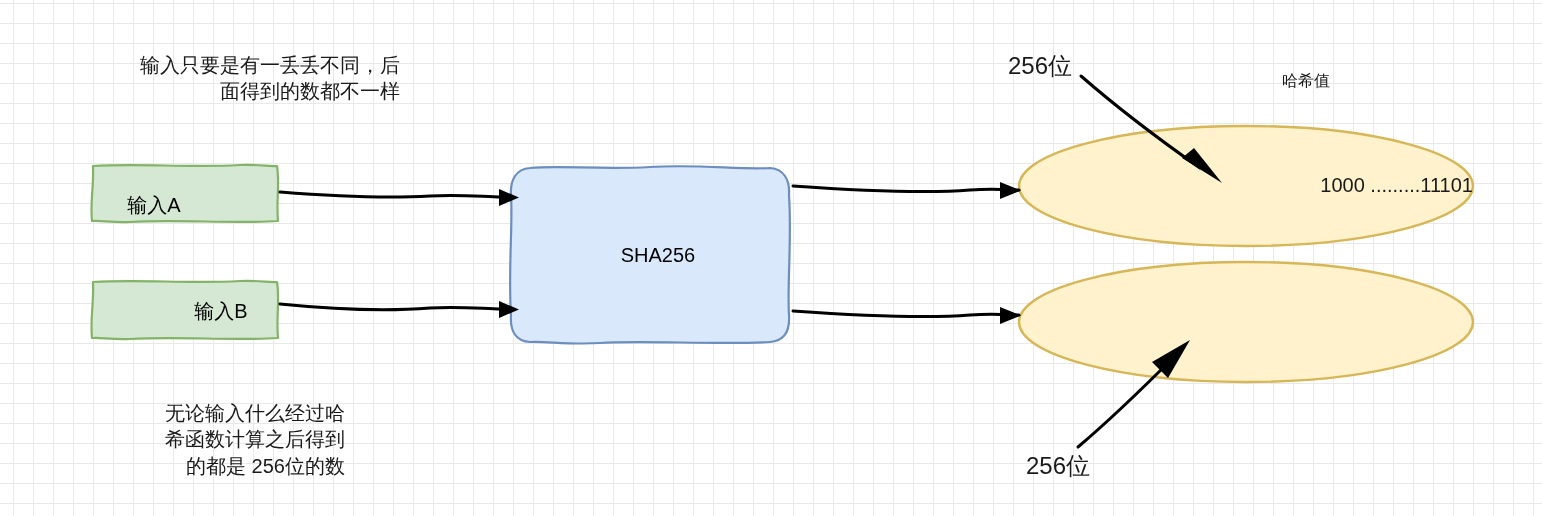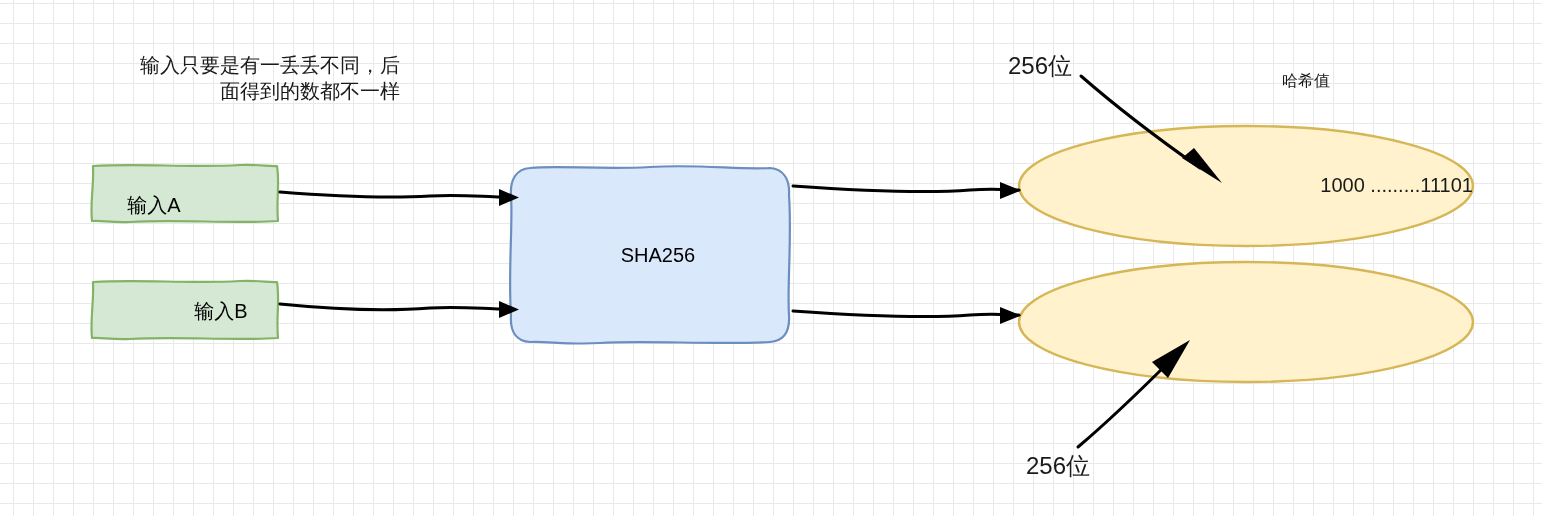--- a/index.html
+++ b/index.html
@@ -127,20 +127,23 @@
 
     <g>
       <path d="M1078,447 C1110,420 1145,386 1175,356" fill="none" stroke="#000000" stroke-width="3" stroke-linecap="round"></path>
       <path d="M1168,378 L1190,340 L1152,362 Z" fill="#000000"></path>
     </g>
   </svg>
 
   <div class="label note" style="left:70px; top:52px; width:330px;">输入只要是有一丢丢不同，后
 面得到的数都不一样</div>
 
+  <div class="label note" style="left:100px; top:400px; width:245px;">无论输入什么经过哈
+希函数计算之后得到
+的都是 256位的数</div>
 
   <div class="label box-label" style="left:76px; top:182px; width:156px;margin-top:10px;">输入A</div>
 
   <div class="label box-label" style="left:92px; top:298px; width:186px;margin-left:36px;">输入B</div>
 
   <div class="label box-label" style="left:519px; top:242px; width:278px;">SHA256</div>
 
   <div class="label ellipse-label" style="left:1019px; top:172px; width:454px;">1000 .........11101</div>
 
 

